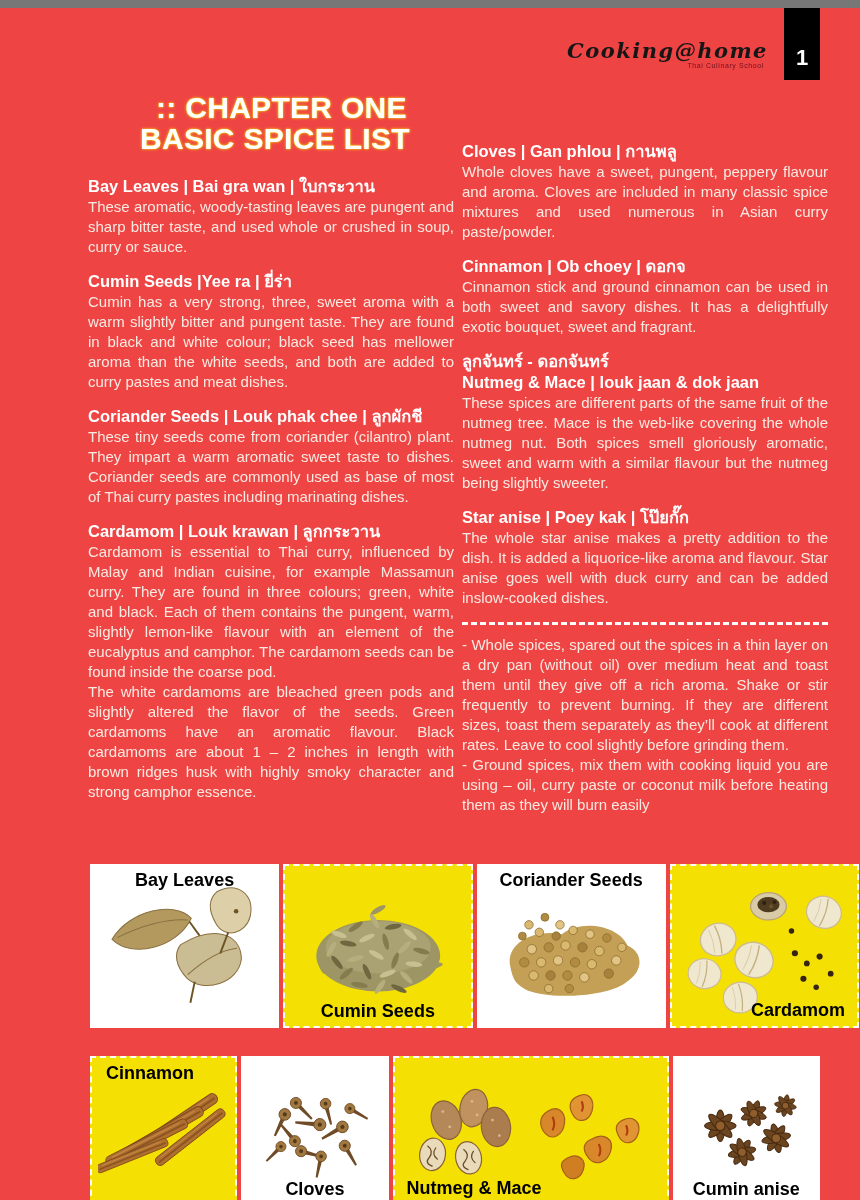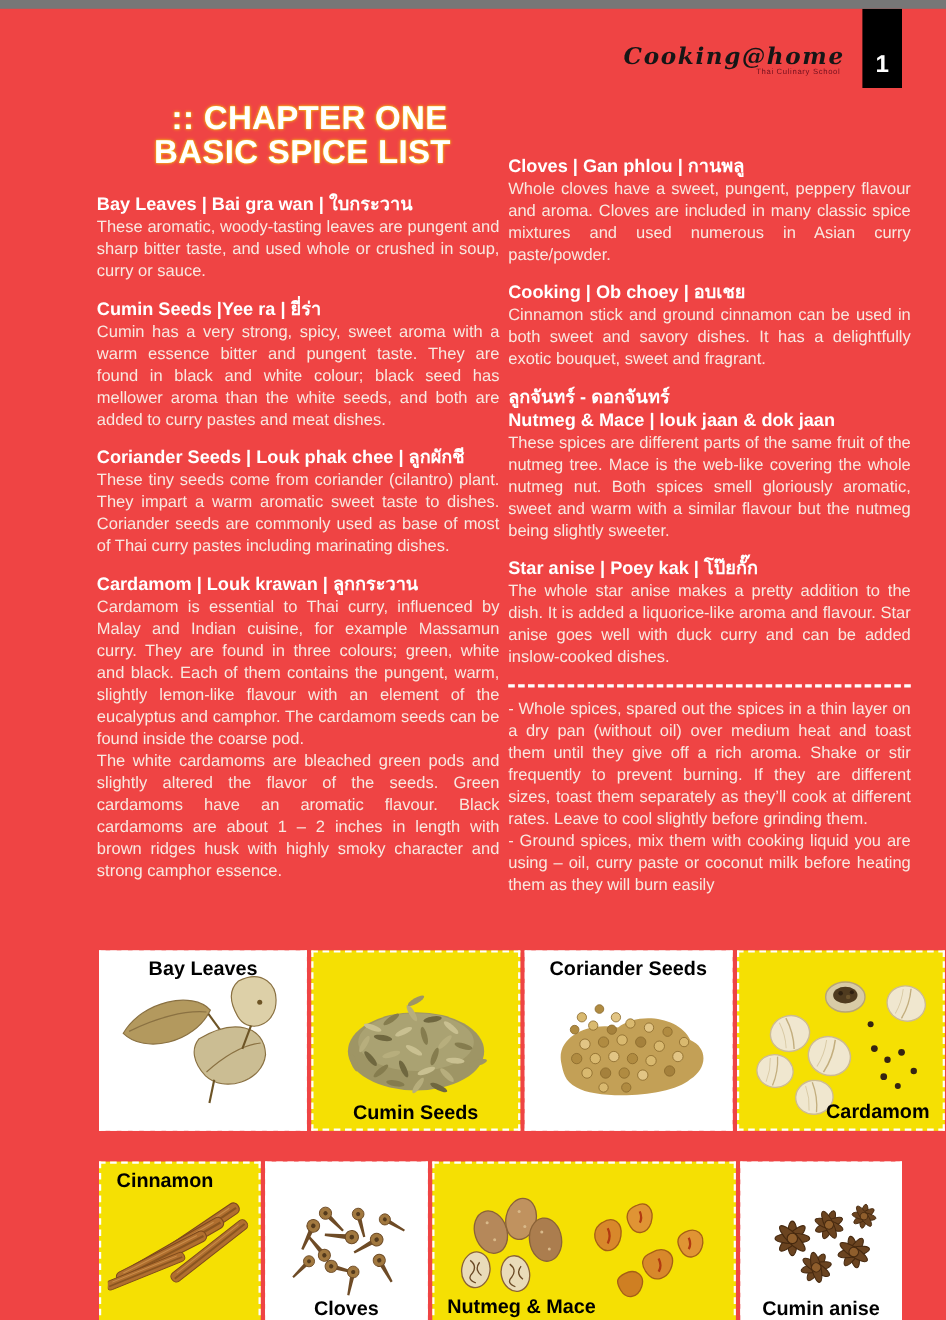--- a/index.html
+++ b/index.html
@@ -76,40 +76,40 @@
     <div class="l2">BASIC SPICE LIST</div>
   </div>
 
   <div class="col col-left">
     <div class="section">
       <h3 class="spice-h">Bay Leaves | Bai gra wan | ใบกระวาน</h3>
       <p>These aromatic, woody-tasting leaves are pungent and  sharp bitter taste, and used whole or crushed in soup, curry or sauce.</p>
     </div>
     <div class="section">
       <h3 class="spice-h">Cumin Seeds |Yee ra | ยี่ร่า</h3>
-      <p>Cumin has a very strong, spicy, sweet aroma with a warm essence bitter and pungent taste.  They are found in black and white colour; black seed has mellower aroma than the white seeds, and both are added to curry pastes and meat dishes.</p>
+      <p>Cumin has a very strong, three, sweet aroma with a warm slightly bitter and pungent taste.  They are found in black and white colour; black seed has mellower aroma than the white seeds, and both are added to curry pastes and meat dishes.</p>
     </div>
     <div class="section">
       <h3 class="spice-h">Coriander Seeds | Louk phak chee | ลูกผักชี</h3>
       <p>These tiny seeds come from coriander (cilantro) plant.  They impart a warm aromatic sweet taste to dishes. Coriander seeds are commonly used as base of most of Thai curry pastes including marinating dishes.</p>
     </div>
     <div class="section">
       <h3 class="spice-h">Cardamom | Louk krawan | ลูกกระวาน</h3>
       <p>Cardamom is essential to Thai curry, influenced by Malay and Indian cuisine, for example Massamun curry.  They are found in three colours; green, white and black.  Each of them contains the pungent, warm, slightly lemon-like flavour with an element of the eucalyptus and camphor.  The cardamom seeds can be found inside the coarse pod.</p>
       <p class="para2">The white cardamoms are bleached green pods and slightly altered the flavor of the seeds.  Green cardamoms have an aromatic flavour.   Black cardamoms are about 1 – 2 inches in length with brown ridges husk with highly smoky character and strong camphor essence.</p>
     </div>
   </div>
 
   <div class="col col-right">
     <div class="section">
       <h3 class="spice-h">Cloves | Gan phlou | กานพลู</h3>
       <p>Whole cloves have a sweet, pungent, peppery flavour and aroma.  Cloves are included in many classic spice mixtures and used numerous in Asian curry paste/powder.</p>
     </div>
     <div class="section">
-      <h3 class="spice-h">Cooking | Ob choey | อบเชย</h3>
+      <h3 class="spice-h">Cinnamon | Ob choey | ดอกจ</h3>
       <p>Cinnamon stick and ground cinnamon can be used in both sweet and savory dishes.  It has a delightfully exotic bouquet, sweet and fragrant.</p>
     </div>
     <div class="section">
       <h3 class="spice-h">ลูกจันทร์ - ดอกจันทร์</h3>
       <h3 class="spice-h">Nutmeg &amp; Mace | louk jaan &amp; dok jaan</h3>
       <p>These spices are different parts of the same fruit of the nutmeg tree. Mace is the web-like covering the whole nutmeg nut.   Both spices  smell gloriously aromatic, sweet and warm with a similar flavour but the nutmeg being slightly sweeter.</p>
     </div>
     <div class="section">
       <h3 class="spice-h">Star anise | Poey kak | โป๊ยกั๊ก</h3>
       <p>The whole star anise makes a pretty addition to the dish.  It is added a liquorice-like aroma and flavour. Star anise goes well with duck curry and can be added inslow-cooked dishes.</p>

